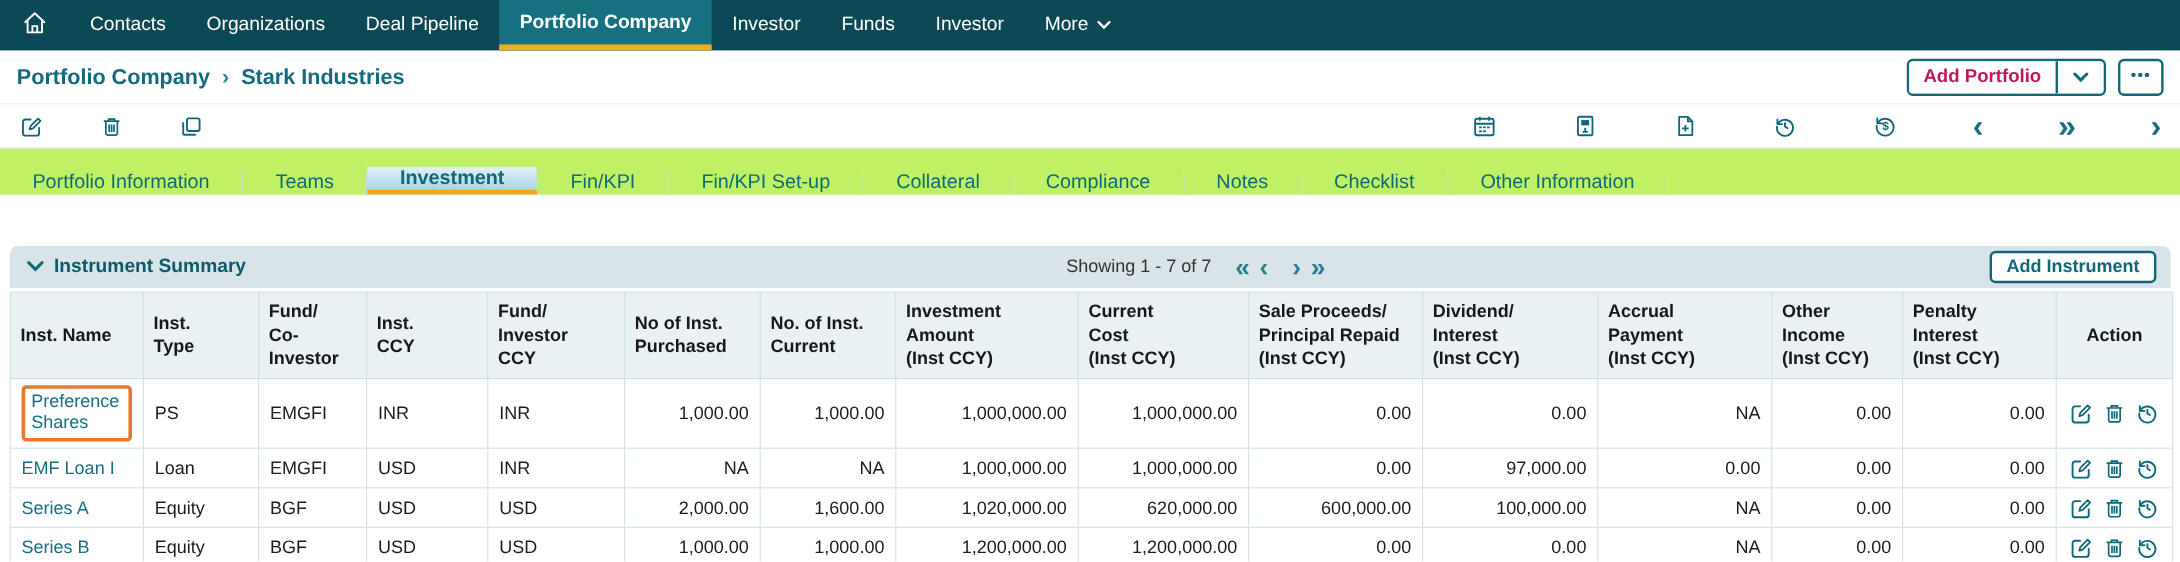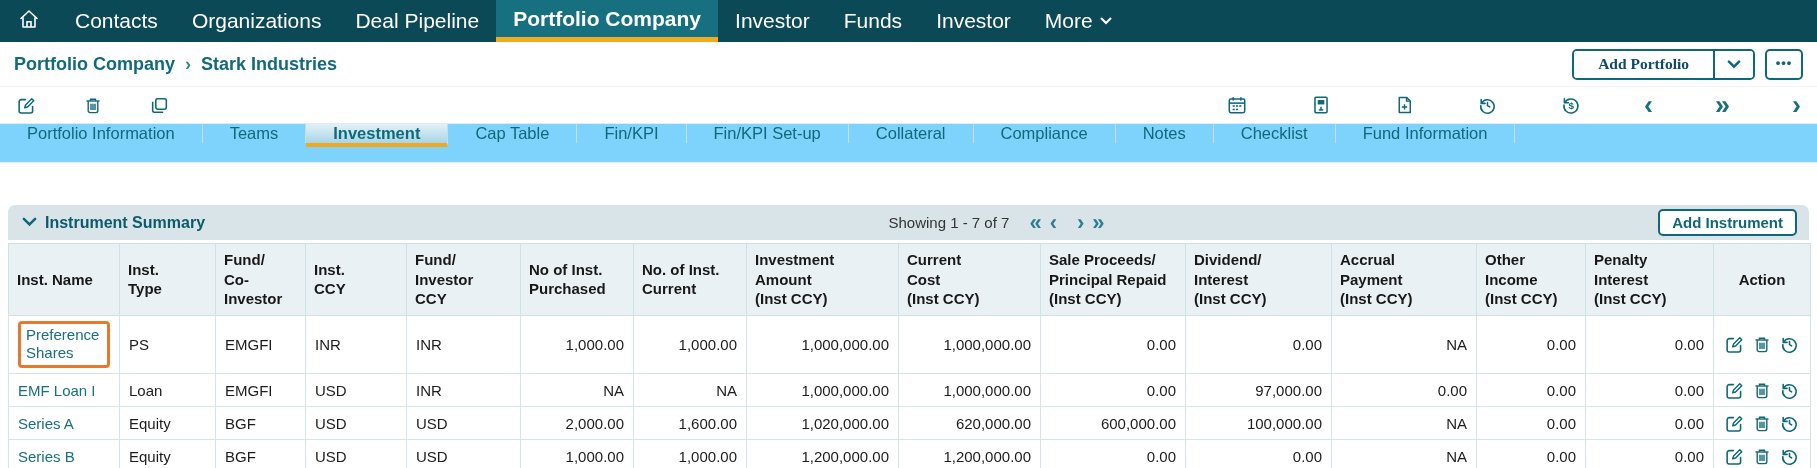--- a/index.html
+++ b/index.html
@@ -12,40 +12,40 @@
   
   .topnav {
     height:42px; background:#0c4956; display:flex; align-items:stretch; color:#fff;
   }
   .home-btn {
     width:58px; display:flex; align-items:center; justify-content:center; cursor:pointer;
   }
   .nav-items { display:flex; align-items:stretch; }
   .nav-item {
     display:flex; align-items:center; gap:7px; padding:0 17px;
-    font-size:21px; font-weight:500; cursor:pointer; white-space:nowrap;
+    font-size:16px; font-weight:500; cursor:pointer; white-space:nowrap;
   }
   .nav-item.active {
     background:#177080; font-weight:700; border-bottom:5px solid #f0ac1c;
   }
   .nav-item .caret svg { display:block; }
   
   .crumb-row {
     height:44px; display:flex; align-items:center; padding:0 14px;
   }
   .breadcrumb { display:flex; align-items:center; gap:10px; font-size:18px; font-weight:700; color:#116a7e; }
   .breadcrumb .sep { font-size:18px; font-weight:700; color:#2b8699; }
   .crumb-actions { margin-left:auto; display:flex; align-items:center; gap:10px; }
   .split-btn {
     display:inline-flex; align-items:stretch; border:2px solid #0f6879; border-radius:5px;
     height:31px; background:#fff; overflow:hidden;
   }
   .split-btn .main {
-    border:none; background:#fff; color:#0c4a6e; font-weight:700; font-size:15.5px;
-    padding:0 24px; cursor:pointer; font-family:Liberation Serif, serif;
+    border:none; background:#fff; color:#be185d; font-weight:700; font-size:15.5px;
+    padding:0 12px; cursor:pointer; font-family:Liberation Sans, sans-serif;
   }
   .split-btn .caret-part {
     border:none; border-left:2px solid #0f6879; background:#fff; color:#0f6879;
     width:40px; display:flex; align-items:center; justify-content:center; cursor:pointer;
   }
   .ellipsis-btn {
     height:31px; width:38px; border:2px solid #0f6879; border-radius:5px; background:#fff;
     color:#0f6879; font-weight:700; font-size:13px; letter-spacing:1px; cursor:pointer;
     display:flex; align-items:center; justify-content:center; padding-bottom:4px;
   }
@@ -57,22 +57,22 @@
   .tool-left { display:flex; align-items:center; gap:46px; }
   .tool-right { margin-left:auto; display:flex; align-items:center; gap:62px; }
   .tool-btn {
     background:none; border:none; padding:0; color:#0f6879; cursor:pointer;
     display:flex; align-items:center; justify-content:center; height:24px;
   }
   .tool-btn svg { display:block; }
   .chev-glyph { font-size:27px; font-weight:700; color:#17707f; line-height:20px; }
   
   .tabs {
-    height:40px; background:#7dd3fc; border-top:1px solid #e2ecf0; border-bottom:1px solid #e6eef2;
-    display:flex; align-items:flex-start;
+    height:40px; background:#bef264; border-top:1px solid #e2ecf0; border-bottom:1px solid #e6eef2;
+    display:flex; align-items:flex-end;
   }
   .tab {
     display:flex; align-items:center; padding:0 27px; font-size:16.5px; color:#0e6a7b;
     border-right:1px solid #c9dce4; cursor:pointer; white-space:nowrap;
   }
   .tab.active {
     background:linear-gradient(#e2f1f7, #a8d5e6); font-weight:700;
     border-bottom:4px solid #f0a81e;
   }
   .gap-strip { height:42px; background:#fff; }
@@ -285,42 +285,39 @@
     <div class="tab">
       <span>Portfolio Information</span>
     </div>
     <div class="tab">
       <span>Teams</span>
     </div>
     <div class="tab active">
       <span>Investment</span>
     </div>
     <div class="tab">
-      <span>Cap Table</span>
-    </div>
-    <div class="tab">
       <span>Fin/KPI</span>
     </div>
     <div class="tab">
       <span>Fin/KPI Set-up</span>
     </div>
     <div class="tab">
       <span>Collateral</span>
     </div>
     <div class="tab">
       <span>Compliance</span>
     </div>
     <div class="tab">
       <span>Notes</span>
     </div>
     <div class="tab">
       <span>Checklist</span>
     </div>
     <div class="tab">
-      <span>Fund Information</span>
+      <span>Other Information</span>
     </div>
   </div>
 
 <div class="gap-strip"></div>
 
 <div class="panel">
   <div class="panel-header">
     <button class="collapse-chev">
       <span>
         <svg width="15" height="10" viewBox="0 0 12 8" fill="none" stroke="#0f6879" stroke-width="2">

